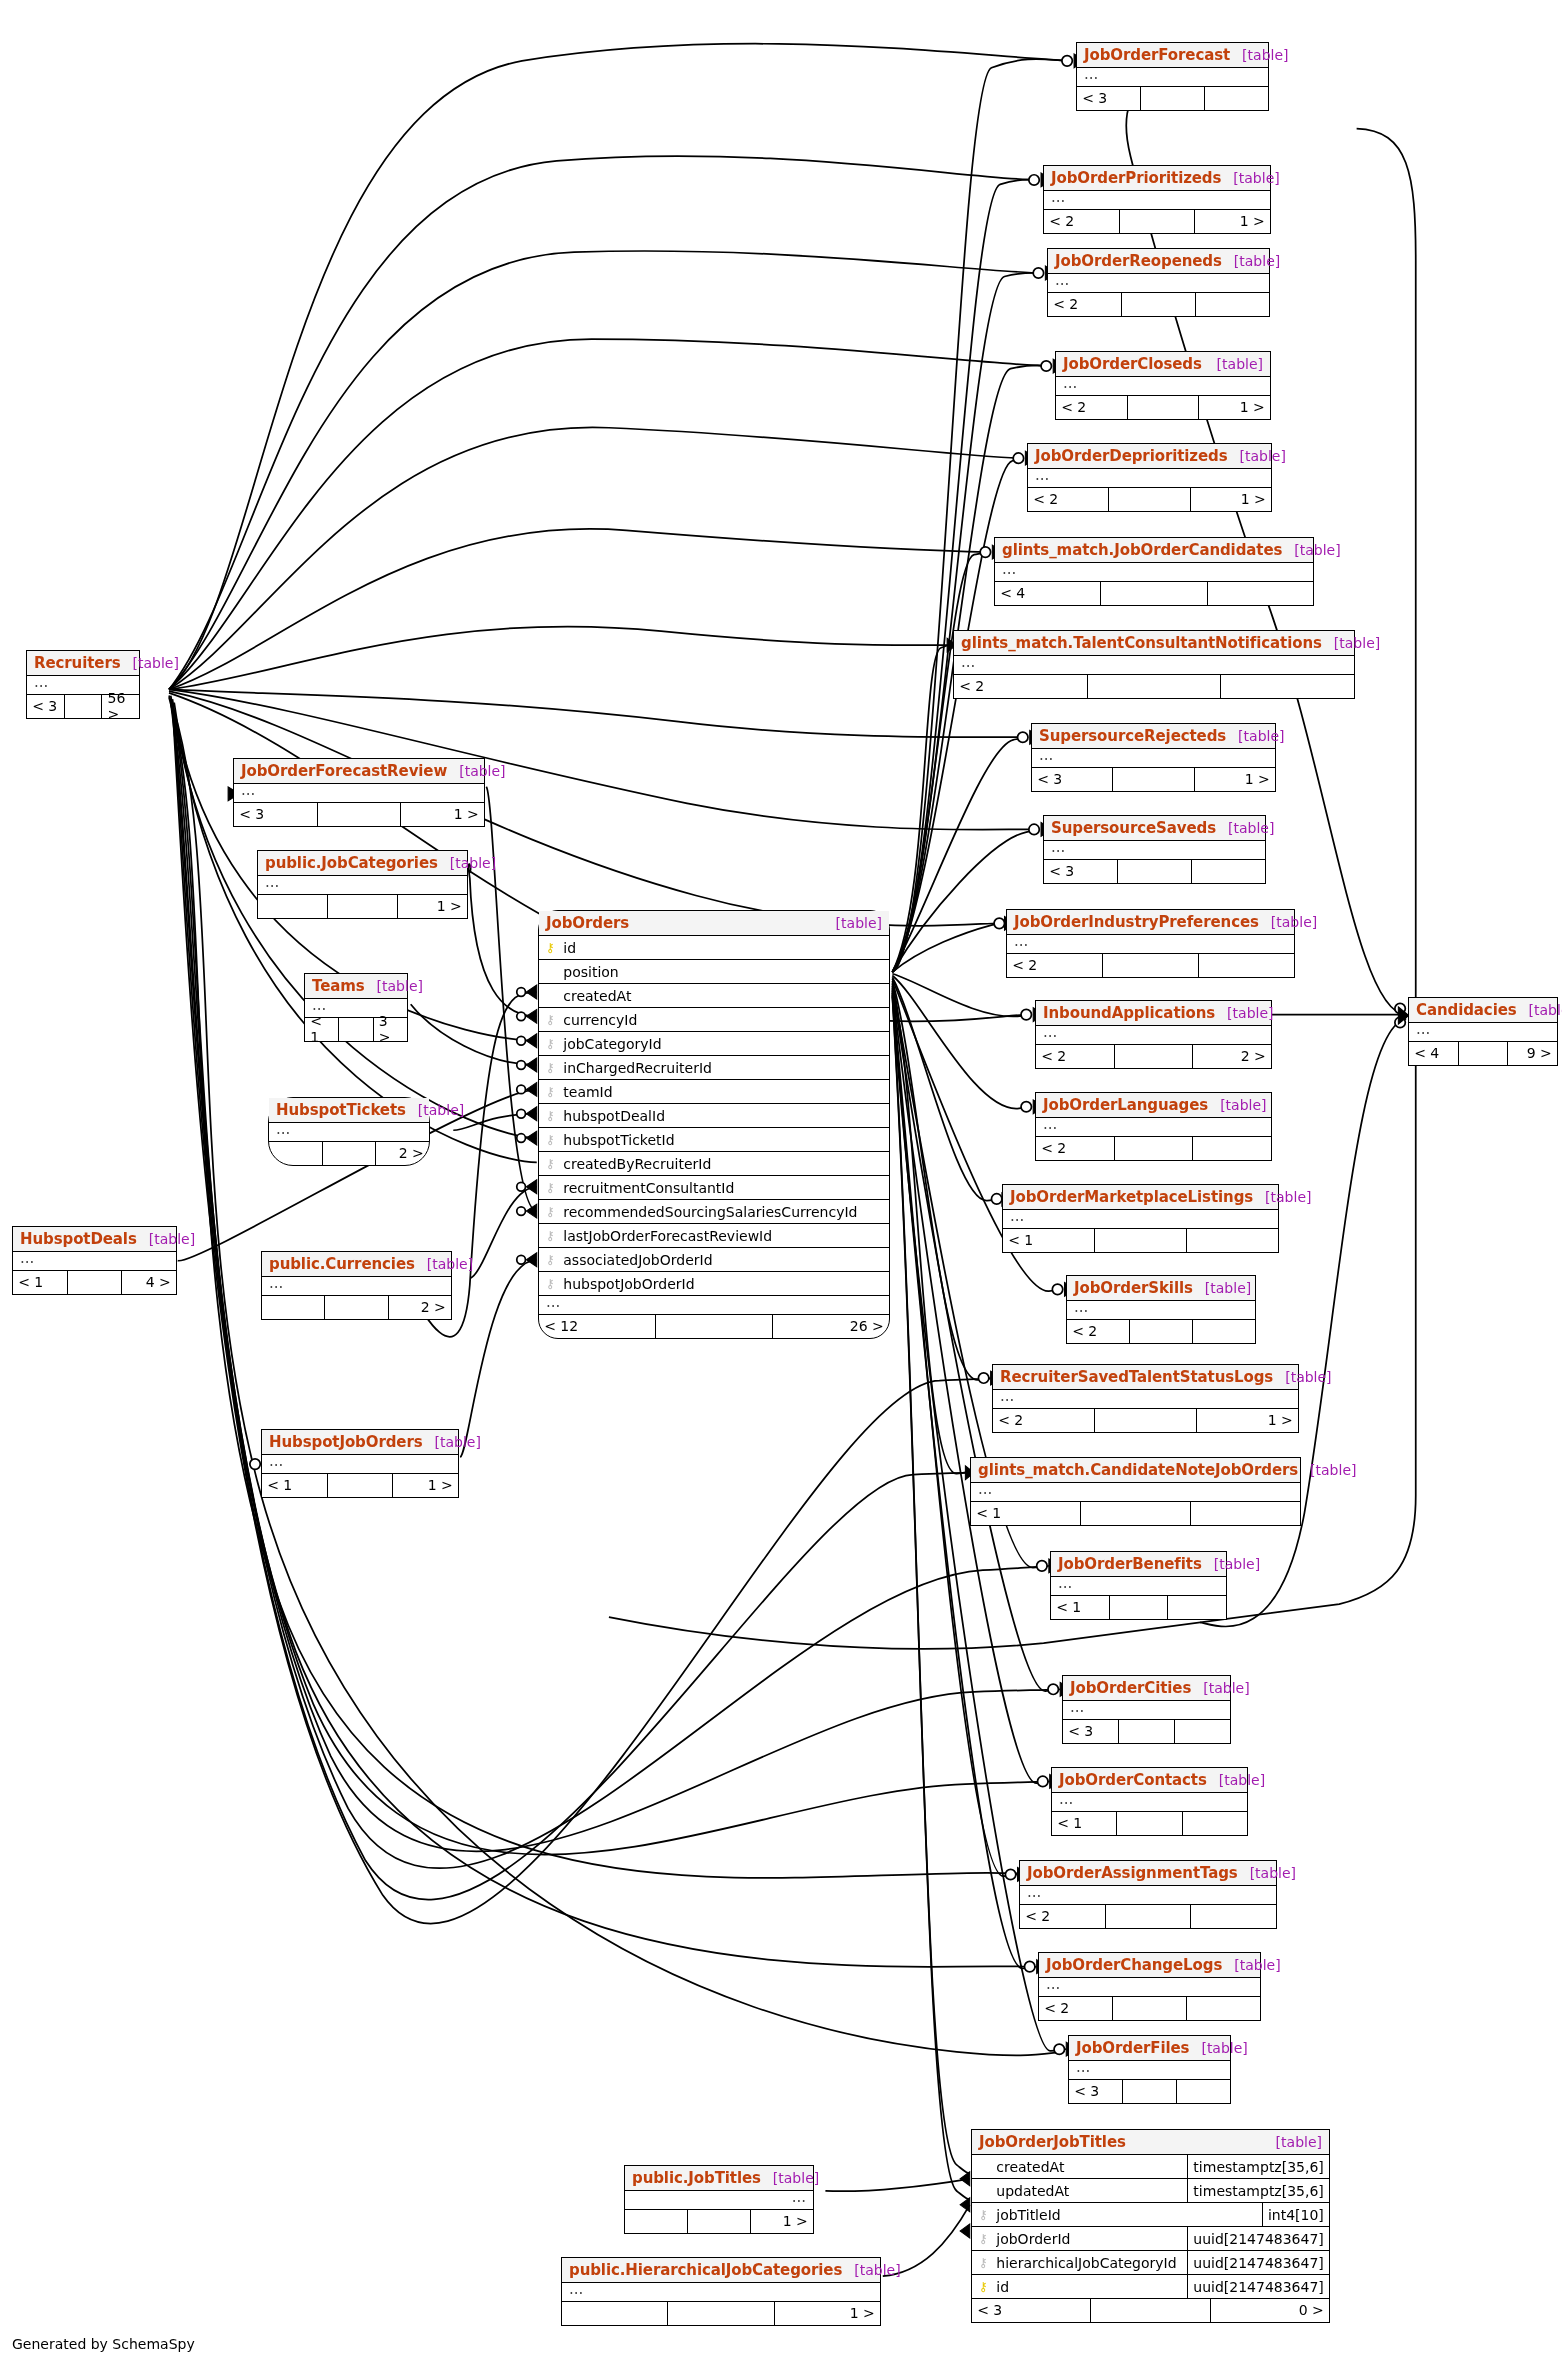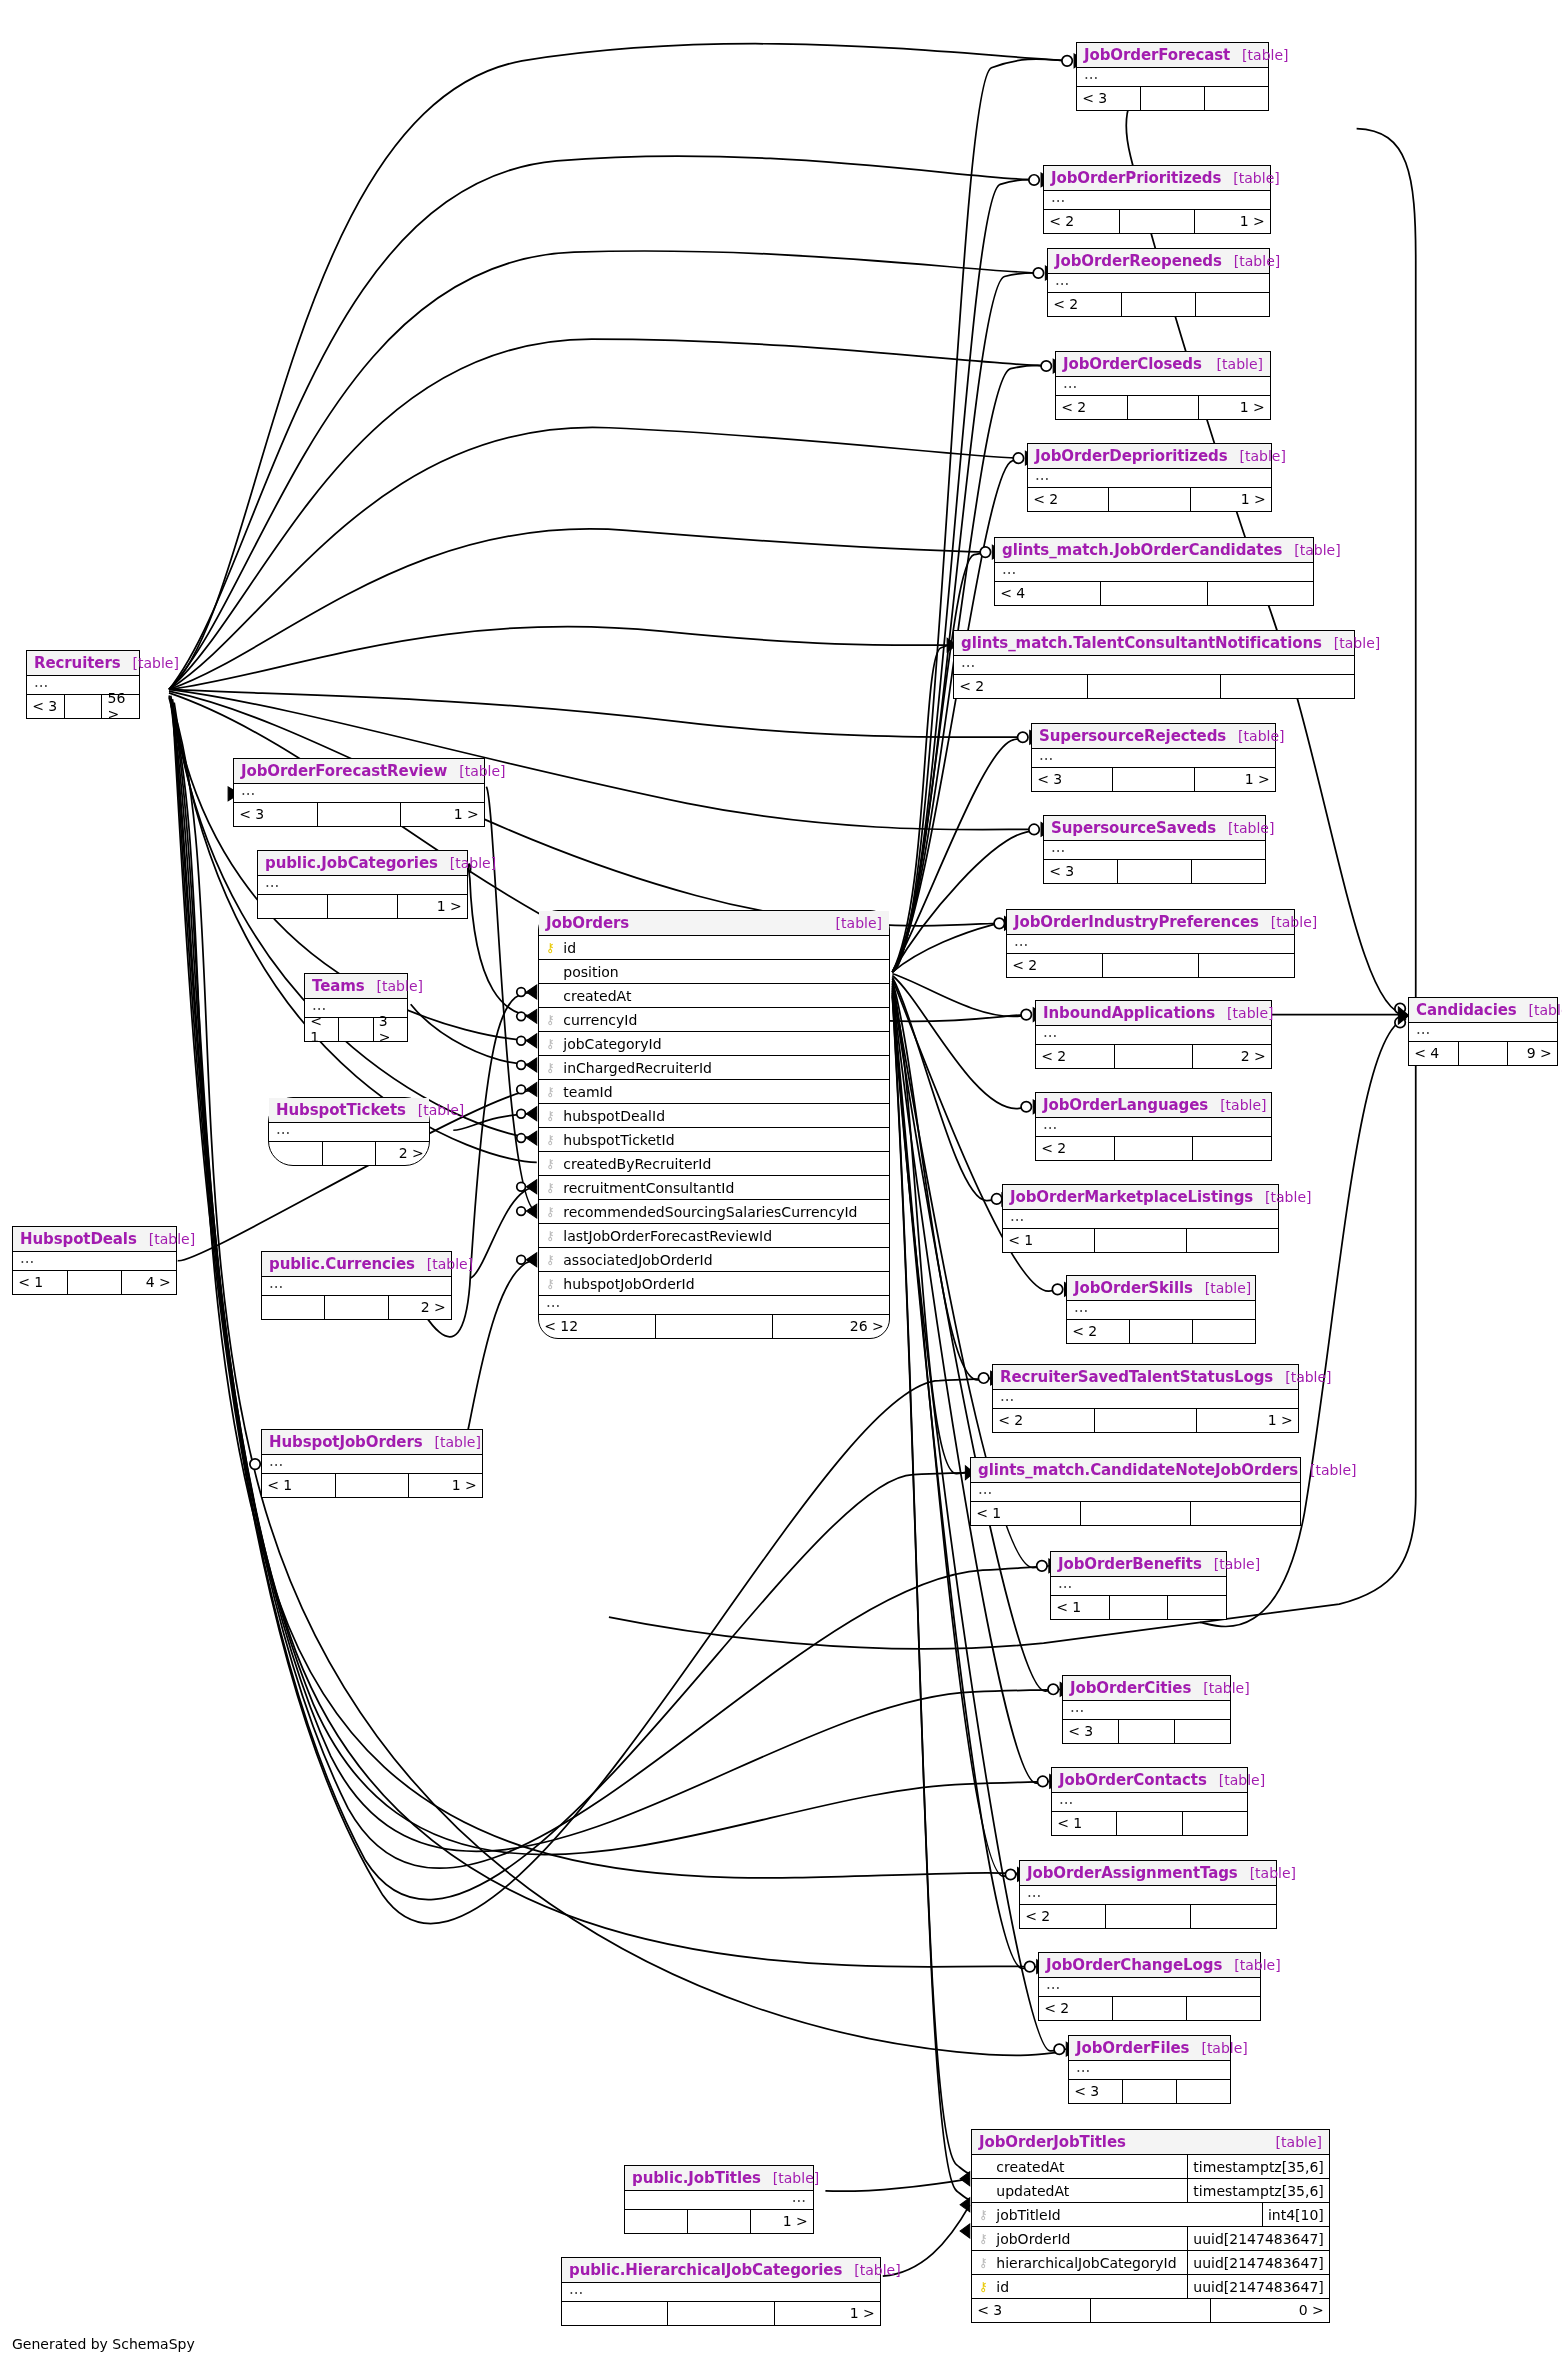--- a/index.html
+++ b/index.html
@@ -7,21 +7,21 @@
   body{font-family:"DejaVu Sans","Liberation Sans",sans-serif;}
   #canvas{position:relative;width:1563px;height:2377px;background:#fff;overflow:hidden;}
   svg.edges{position:absolute;left:0;top:0;width:1563px;height:2377px;pointer-events:none;}
   svg.edges path{fill:none;stroke:#000;stroke-width:2.0;}
   svg.edges circle{fill:#fff;stroke:#000;stroke-width:2.0;}
   svg.edges polygon{fill:#000;stroke:#000;stroke-width:1.2;}
   .tbl{position:absolute;border:1.7px solid #000;background:#fff;box-sizing:border-box;}
   .tbl .hdr{display:flex;align-items:center;justify-content:space-between;
             background:#f4f4f4;border-bottom:1.7px solid #000;
             padding:2.6px 7px 3.5px 7px;white-space:nowrap;box-sizing:border-box;}
-  .tbl .hdr .nm{font-weight:bold;font-size:15px;color:#a21caf;letter-spacing:-0.1px;}
+  .tbl .hdr .nm{font-weight:bold;font-size:15px;color:#c2410c;letter-spacing:-0.1px;}
   .tbl .hdr .tg{font-size:14px;color:#a21caf;font-weight:normal;margin-left:12px;}
   .tbl .dots{border-bottom:1.7px solid #000;padding:0.9px 7px 4.3px 7px;height:19px;
              font-size:15px;color:#444;line-height:10.4px;box-sizing:border-box;}
   .tbl .foot{display:flex;height:22.6px;box-sizing:border-box;}
   .tbl .foot .c{flex:1 1 0;border-right:1.7px solid #000;font-size:14px;
                 padding:0.9px 5.2px;box-sizing:border-box;display:flex;align-items:center;}
   .tbl .foot .c:last-child{border-right:none;}
   .tbl .foot .c.l{justify-content:flex-start;}
   .tbl .foot .c.r{justify-content:flex-end;}
   
@@ -557,21 +557,21 @@
           <span class="nm">HubspotDeals</span>
           <span class="tg">[table]</span>
         </div>
         <div class="dots">...</div>
         <div class="foot">
           <div class="c l">&lt; 1</div>
           <div class="c l"></div>
           <div class="c r">4 &gt;</div>
         </div>
       </div>
-      <div class="tbl" style="left: 261px; top: 1429px; width: 222px;">
+      <div class="tbl" style="left: 261px; top: 1429px; width: 198px;">
         <div class="hdr">
           <span class="nm">HubspotJobOrders</span>
           <span class="tg">[table]</span>
         </div>
         <div class="dots">...</div>
         <div class="foot">
           <div class="c l">&lt; 1</div>
           <div class="c l"></div>
           <div class="c r">1 &gt;</div>
         </div>

